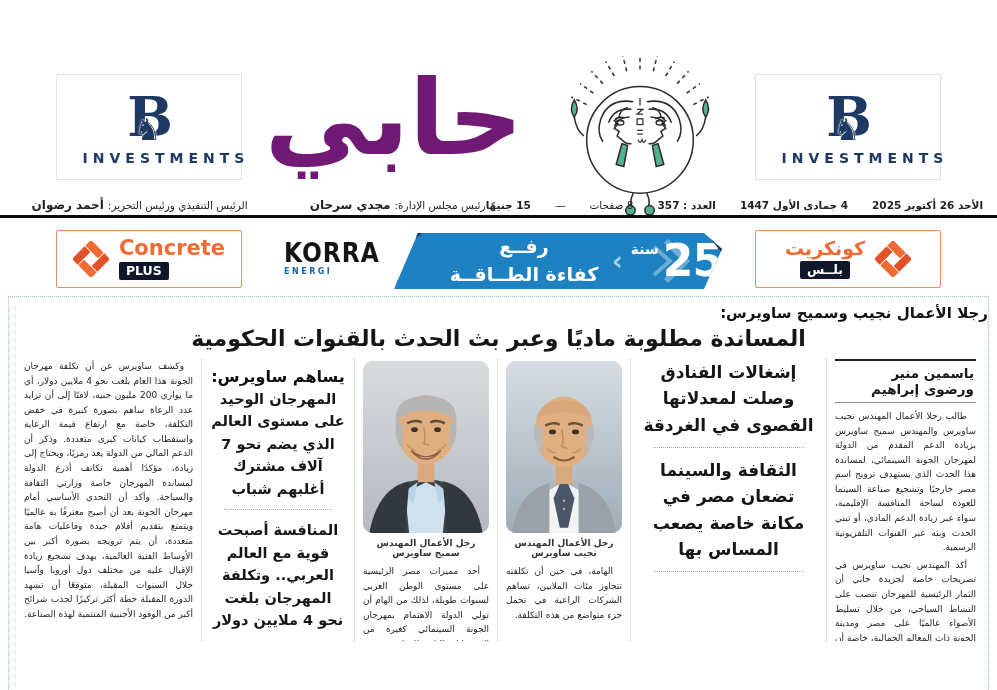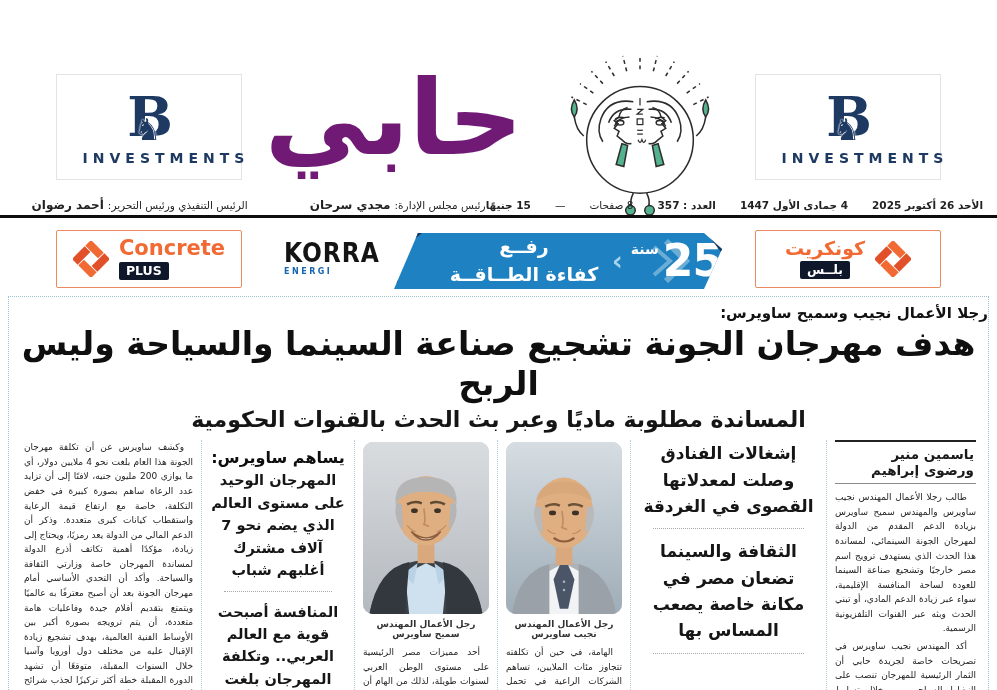--- a/index.html
+++ b/index.html
@@ -250,21 +250,20 @@
       </g>
     </svg>
     <div style="text-align:center;">
       <div class="concrete-name ar">كونكريت</div>
       <span class="concrete-chip">بلــس</span>
     </div>
   </div>
 
   <div class="article">
     <div class="kicker">رجلا الأعمال نجيب وسميح ساويرس:</div>
-    <div class="headline">هدف مهرجان الجونة تشجيع صناعة السينما والسياحة وليس الربح</div>
     <div class="subheadline">المساندة مطلوبة ماديًا وعبر بث الحدث بالقنوات الحكومية</div>
 
     <div class="cols">
 
       <div class="col c-intro">
         <div class="byline">ياسمين منير ورضوى إبراهيم</div>
         <div class="body">
           <p>طالب رجلا الأعمال المهندس نجيب ساويرس والمهندس سميح ساويرس بزيادة الدعم المقدم من الدولة لمهرجان الجونة السينمائي، لمساندة هذا الحدث الذي يستهدف ترويج اسم مصر خارجيًا وتشجيع صناعة السينما للعودة لساحة المنافسة الإقليمية، سواء عبر زيادة الدعم المادي، أو تبني الحدث وبثه عبر القنوات التلفزيونية الرسمية.</p>
           <p>أكد المهندس نجيب ساويرس في تصريحات خاصة لجريدة حابي أن الثمار الرئيسية للمهرجان تنصب على النشاط السياحي، من خلال تسليط الأضواء عالميًا على مصر ومدينة الجونة ذات المعالم الجمالية، خاصة أن استضافة نجوم السينما العالمية يعطي رسائل طمأنة متنوعة، بتوافر الأمان وكذلك الثقافة والتحضر، بالإضافة إلى أن مشاركة عدد كبير من الأفلام الأجنبية يساهم في الترويج الخارجي، كما يساهم البث التلفزيوني لفاعليات المهرجان في تقديم صورة حية لمصر دوليًا.</p>
 

